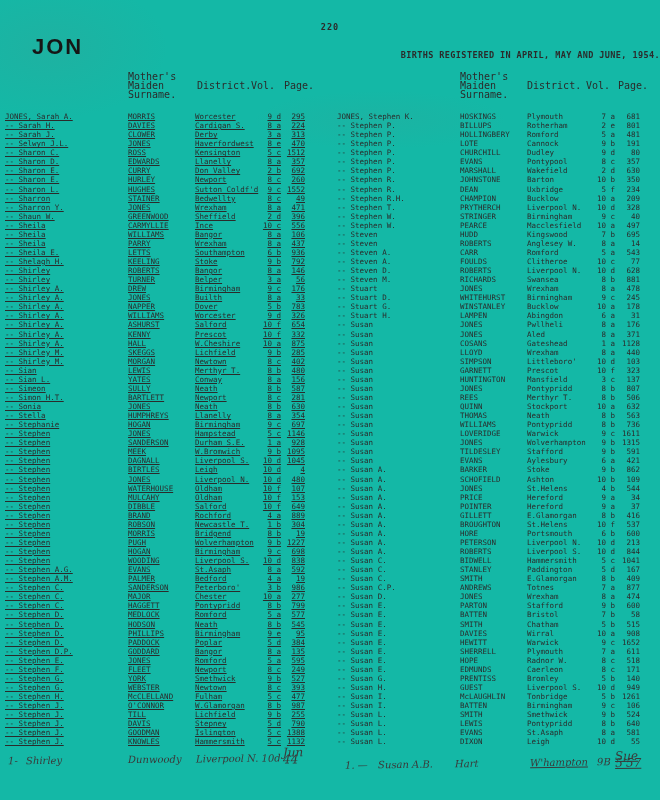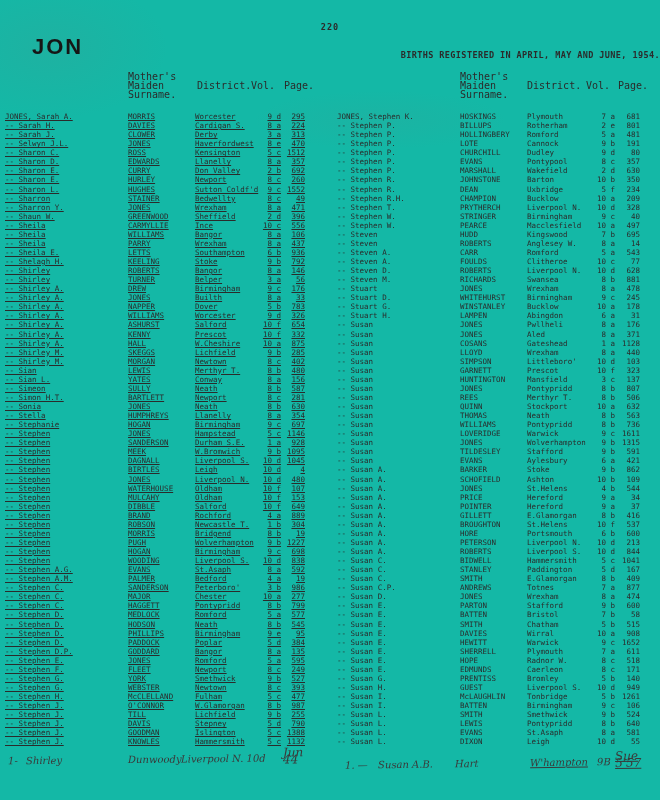--- a/index.html
+++ b/index.html
@@ -1044,21 +1044,21 @@
       <span class="cell district">Leigh</span>
       <span class="cell vol">10 d</span>
       <span class="cell page">55</span>
     </div>
     </div>
 
   <div class="hw hw-left">
     <span class="part" style="left:8px;">1-</span>
     <span class="part" style="left:26px;">Shirley</span>
     <span class="part" style="left:128px;">Dunwoody</span>
-    <span class="part" style="left:181px;">Liverpool N. 10d</span>
+    <span class="part" style="left:196px;">Liverpool N. 10d</span>
     <span class="part small" style="left:283px;top:-3px;">Jun
 44</span>
   </div>
   <div class="hw hw-right">
     <span class="part" style="left:345px;">1. —</span>
     <span class="part" style="left:378px;">Susan A.B.</span>
     <span class="part" style="left:455px;">Hart</span>
     <span class="part" style="left:530px;text-decoration:underline;">W'hampton</span>
     <span class="part" style="left:597px;">9B</span>
     <span class="part small" style="left:615px;top:-3px;text-decoration:underline;">Sue

